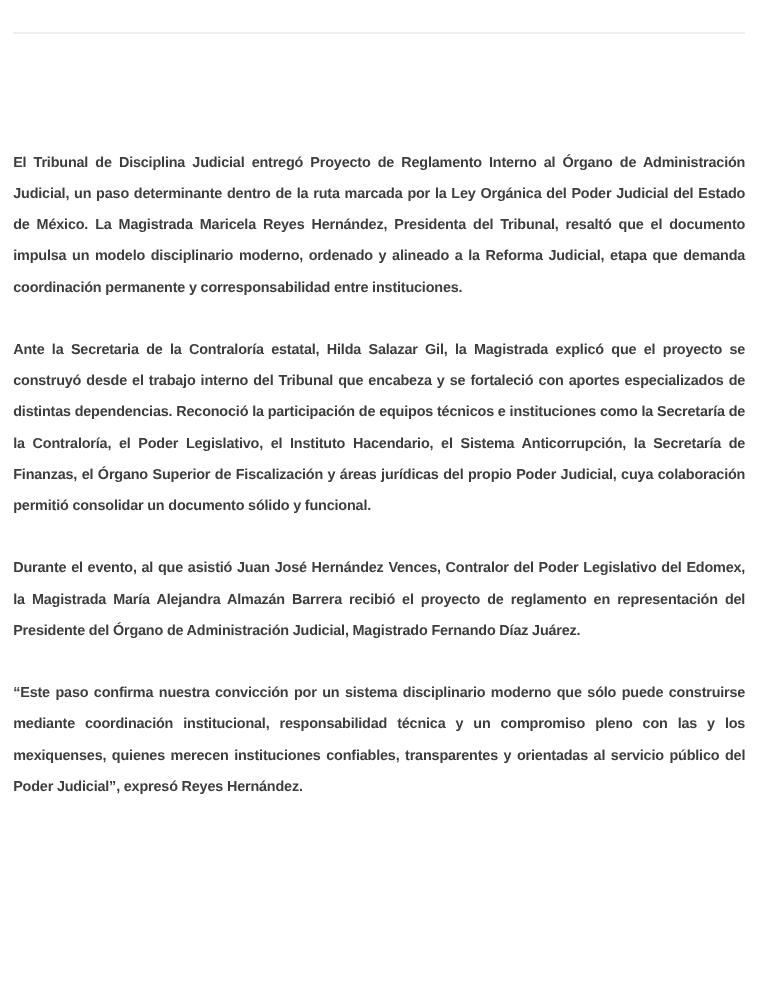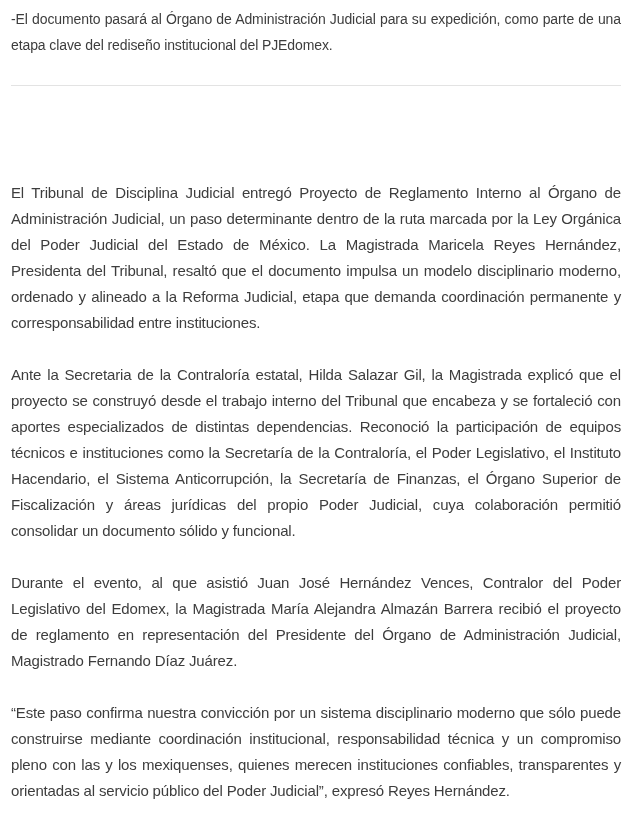--- a/index.html
+++ b/index.html
@@ -31,31 +31,31 @@
       border: 0;
       border-top: 1px solid #e3e3e3;
       margin: 27px 0 0 0;
       height: 0;
     }
     .body-text {
       margin-top: 94px;
     }
     .body-text p {
       margin: 0 0 26px 0;
-      font-size: 15px;
+      font-size: 12px;
       line-height: 26px;
       text-align: justify;
       letter-spacing: -0.15px;
+      font-weight: bold;
     }
   </style>
 </head>
 <body>
 
 <div class="article">
-  <p class="summary">-El documento pasará al Órgano de Administración Judicial para su expedición, como parte de una etapa clave del rediseño institucional del PJEdomex.</p>
   <hr class="divider">
   <div class="body-text">
     <p>El Tribunal de Disciplina Judicial entregó Proyecto de Reglamento Interno al Órgano de Administración Judicial, un paso determinante dentro de la ruta marcada por la Ley Orgánica del Poder Judicial del Estado de México. La Magistrada Maricela Reyes Hernández, Presidenta del Tribunal, resaltó que el documento impulsa un modelo disciplinario moderno, ordenado y alineado a la Reforma Judicial, etapa que demanda coordinación permanente y corresponsabilidad entre instituciones.</p>
     <p>Ante la Secretaria de la Contraloría estatal, Hilda Salazar Gil, la Magistrada explicó que el proyecto se construyó desde el trabajo interno del Tribunal que encabeza y se fortaleció con aportes especializados de distintas dependencias. Reconoció la participación de equipos técnicos e instituciones como la Secretaría de la Contraloría, el Poder Legislativo, el Instituto Hacendario, el Sistema Anticorrupción, la Secretaría de Finanzas, el Órgano Superior de Fiscalización y áreas jurídicas del propio Poder Judicial, cuya colaboración permitió consolidar un documento sólido y funcional.</p>
     <p>Durante el evento, al que asistió Juan José Hernández Vences, Contralor del Poder Legislativo del Edomex, la Magistrada María Alejandra Almazán Barrera recibió el proyecto de reglamento en representación del Presidente del Órgano de Administración Judicial, Magistrado Fernando Díaz Juárez.</p>
     <p>“Este paso confirma nuestra convicción por un sistema disciplinario moderno que sólo puede construirse mediante coordinación institucional, responsabilidad técnica y un compromiso pleno con las y los mexiquenses, quienes merecen instituciones confiables, transparentes y orientadas al servicio público del Poder Judicial”, expresó Reyes Hernández.</p>
   </div>
 </div>
 
 </body></html>

